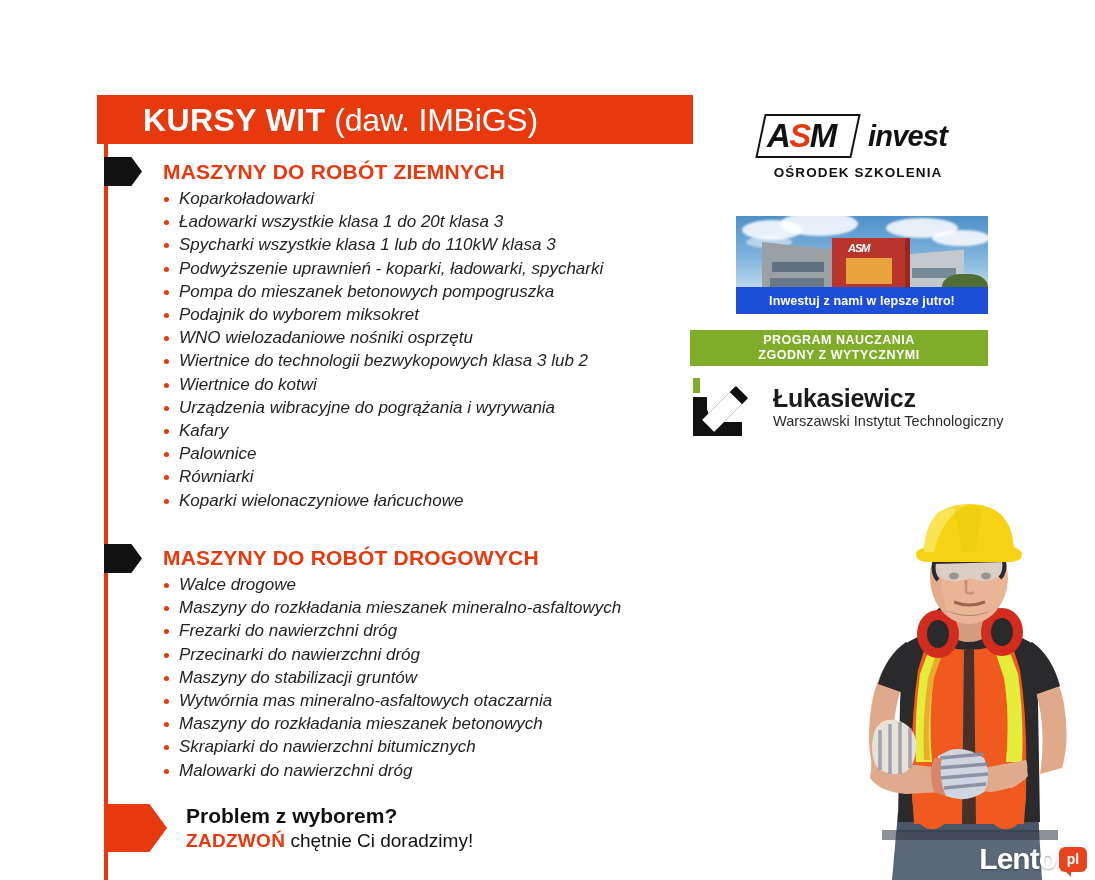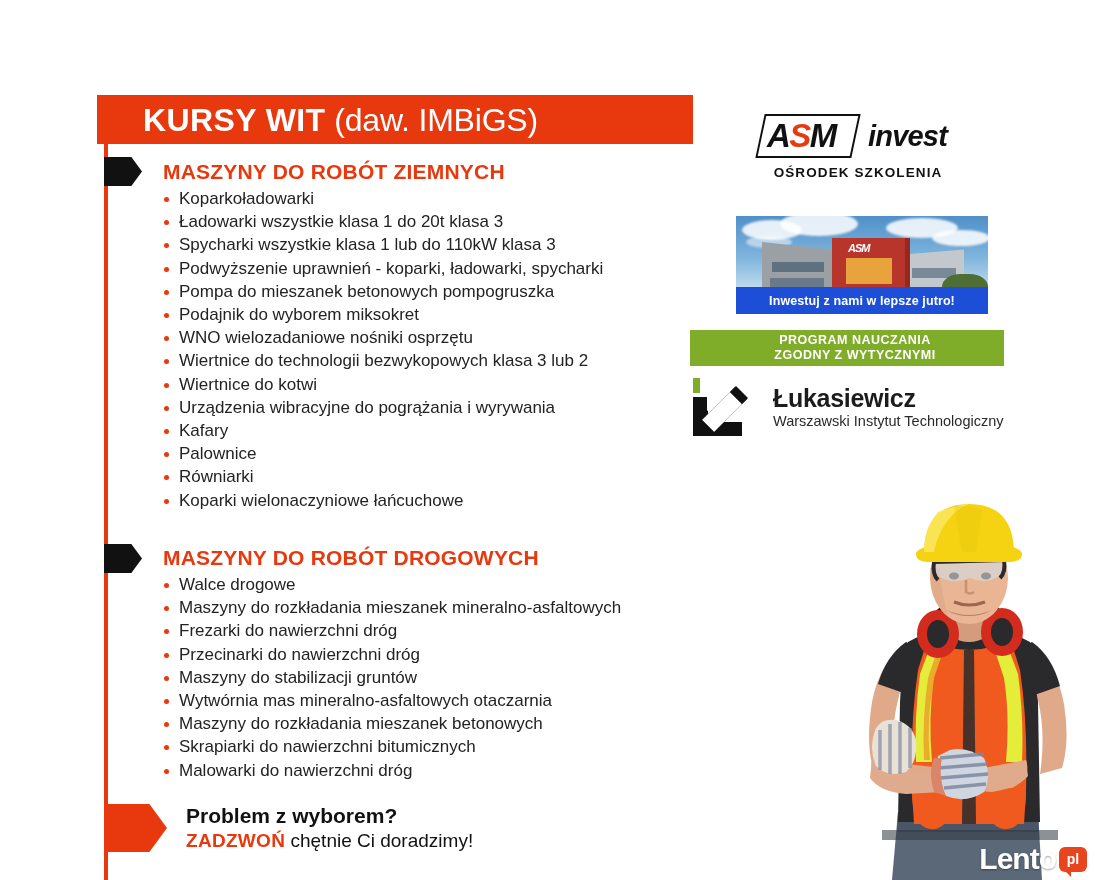--- a/index.html
+++ b/index.html
@@ -45,21 +45,21 @@
   
   .section{position:absolute;left:163px;}
   .section-title{
     color:#e8380d;font-weight:bold;font-size:21px;
     letter-spacing:0.2px;margin:0 0 3px 0;white-space:nowrap;
     font-stretch:condensed;
   }
   ul.items{margin:0;padding:0;list-style:none;}
   ul.items li{
     position:relative;padding-left:16px;
-    font-size:17px;color:#232323;line-height:23.2px;white-space:nowrap;
+    font-size:17px;color:#232323;line-height:23.2px;white-space:nowrap;font-style:italic;
   }
   ul.items li::before{
     content:"";position:absolute;left:1px;top:10px;
     width:5px;height:5px;border-radius:50%;background:#e8380d;
   }
 
   
   .cta{position:absolute;left:186px;top:803px;}
   .cta .l1{font-size:21px;font-weight:bold;color:#111;line-height:25px;white-space:nowrap;}
   .cta .l2{font-size:19px;color:#111;line-height:25px;white-space:nowrap;}
@@ -123,21 +123,21 @@
     display:flex;align-items:center;justify-content:center;
   }
   .photo-banner span{
     color:#fff;font-size:12.5px;font-weight:bold;letter-spacing:0.1px;white-space:nowrap;
   }
 
   
   .prog-banner{
     position:absolute;left:690px;top:330px;width:298px;height:36px;
     background:#7fac29;display:flex;flex-direction:column;
-    align-items:center;justify-content:center;padding-left:16px;
+    align-items:center;justify-content:center;
   }
   .prog-banner span{
     color:#fff;font-size:12.5px;font-weight:bold;letter-spacing:0.5px;
     line-height:15px;white-space:nowrap;
   }
 
   
   .luk{position:absolute;left:690px;top:378px;width:305px;height:70px;}
   .luk-mark{position:absolute;left:0;top:0;width:72px;height:62px;}
   .luk-txt{position:absolute;left:83px;top:6px;}

